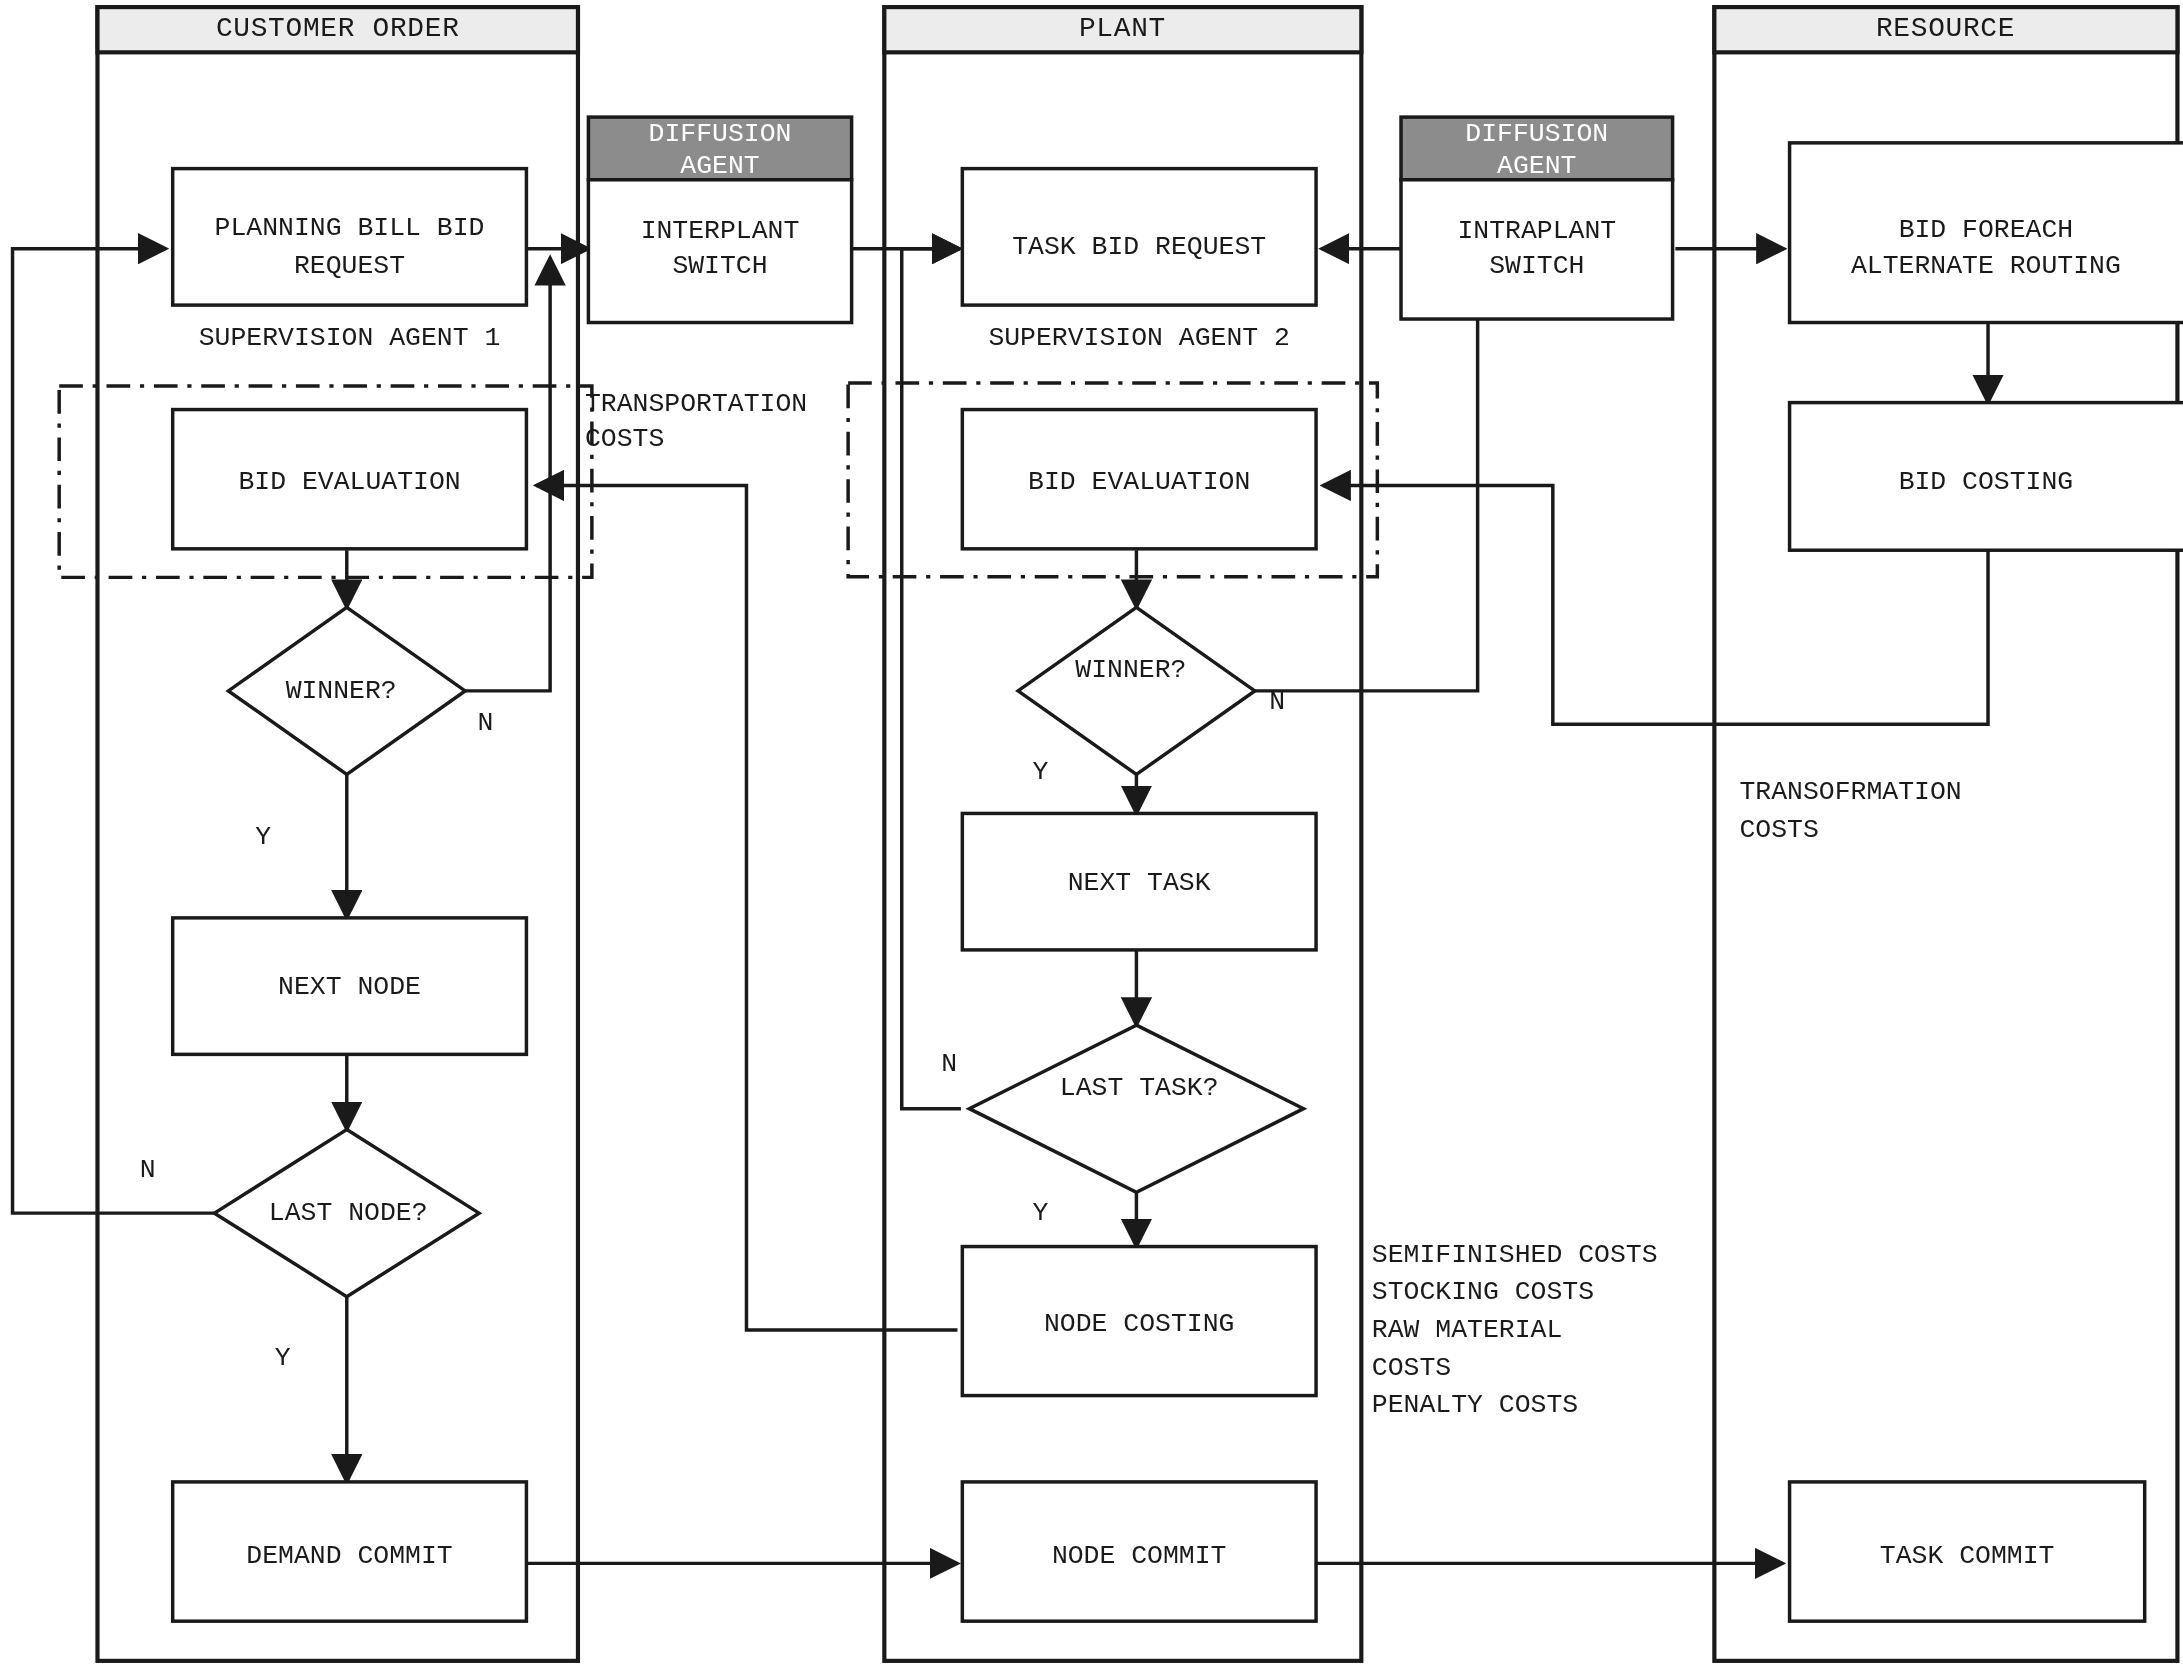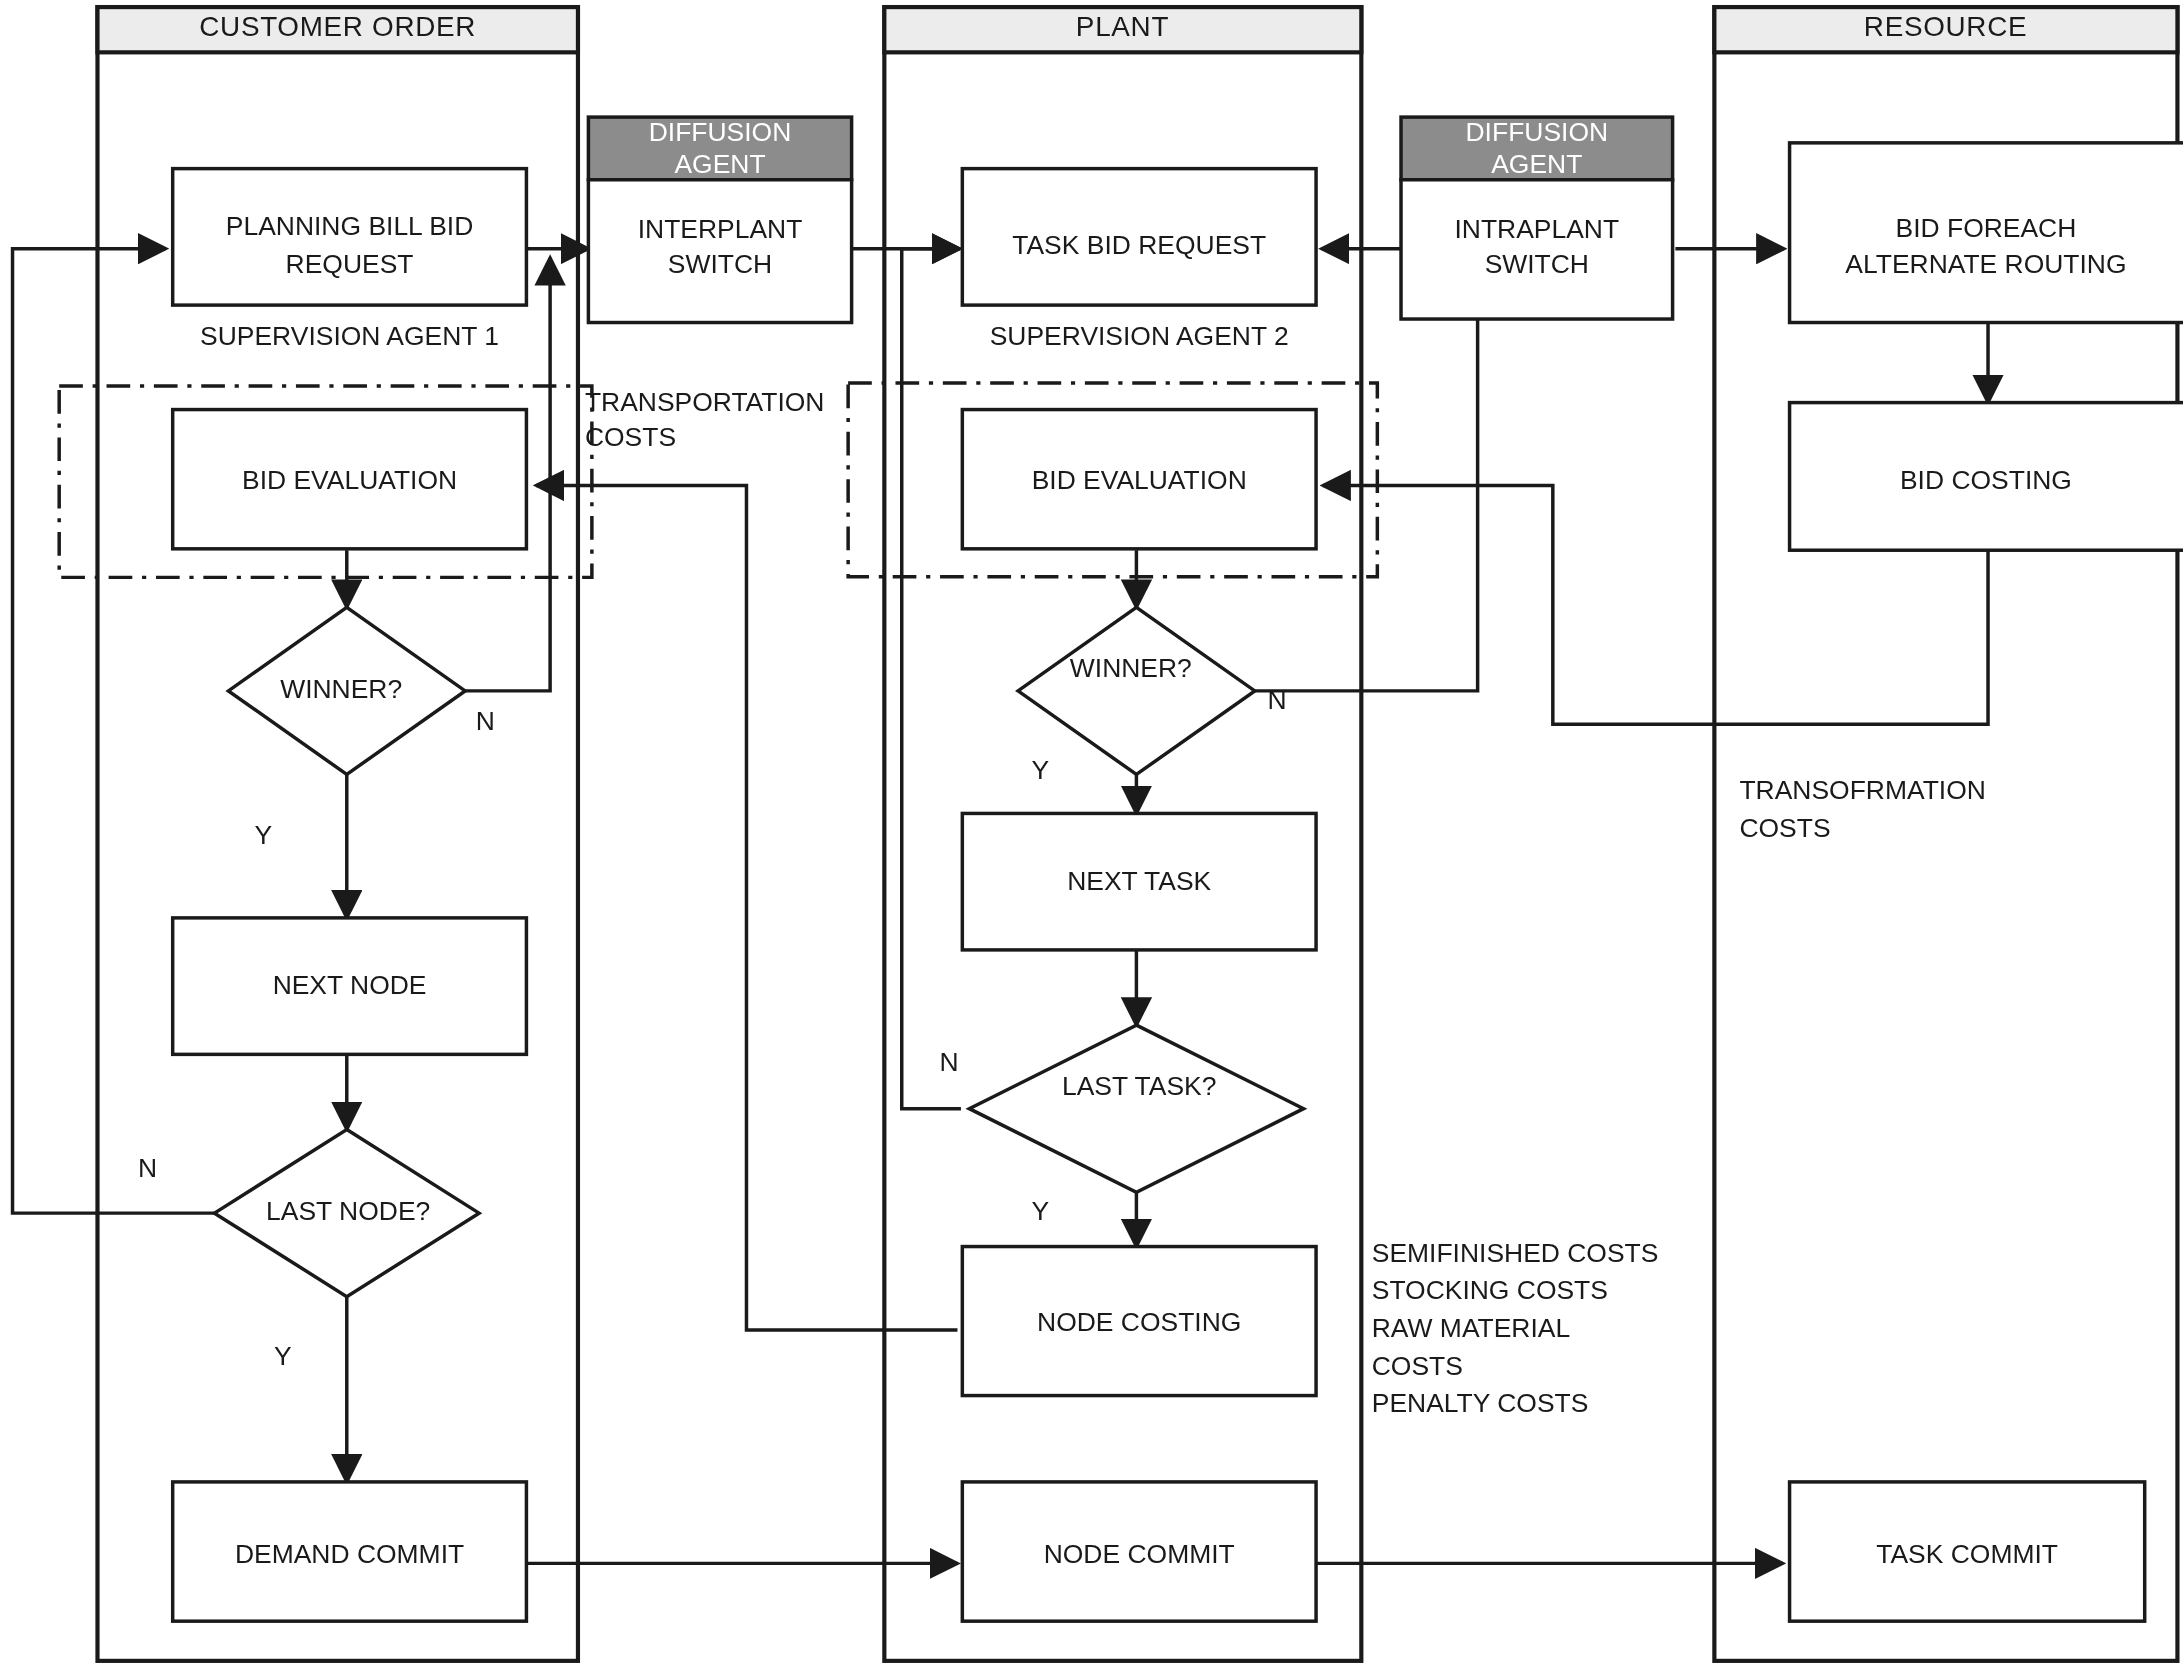--- a/index.html
+++ b/index.html
@@ -1,20 +1,20 @@
 <!DOCTYPE html>
 <html style="font-size:11px"><head>
 <meta charset="utf-8">
 <style>
   html,body{margin:0;padding:0;background:#ffffff;}
   #stage{
     position:relative;
     width:2183px;height:1677px;
     background:#ffffff;
-    font-family:Liberation Sans, sans-serif;
+    font-family:Liberation Mono, monospace;
   }
   svg{position:absolute;left:0;top:0;width:2183px;height:1677px;}
   .lane-rect{fill:none;stroke:#1a1a1a;stroke-width:6;}
   .lane-head{fill:#ececec;stroke:#1a1a1a;stroke-width:6;}
   .lane-title{font-size:40px;fill:#1a1a1a;text-anchor:middle;letter-spacing:1px;}
   .proc-box{fill:#ffffff;stroke:#1a1a1a;stroke-width:5;}
   .agent-head{fill:#8c8c8c;stroke:#1a1a1a;stroke-width:5;}
   .agent-head-label{font-size:38px;fill:#ffffff;text-anchor:middle;}
   .box-label{font-size:38px;fill:#1a1a1a;text-anchor:middle;}
   .note-label{font-size:38px;fill:#1a1a1a;text-anchor:start;}

